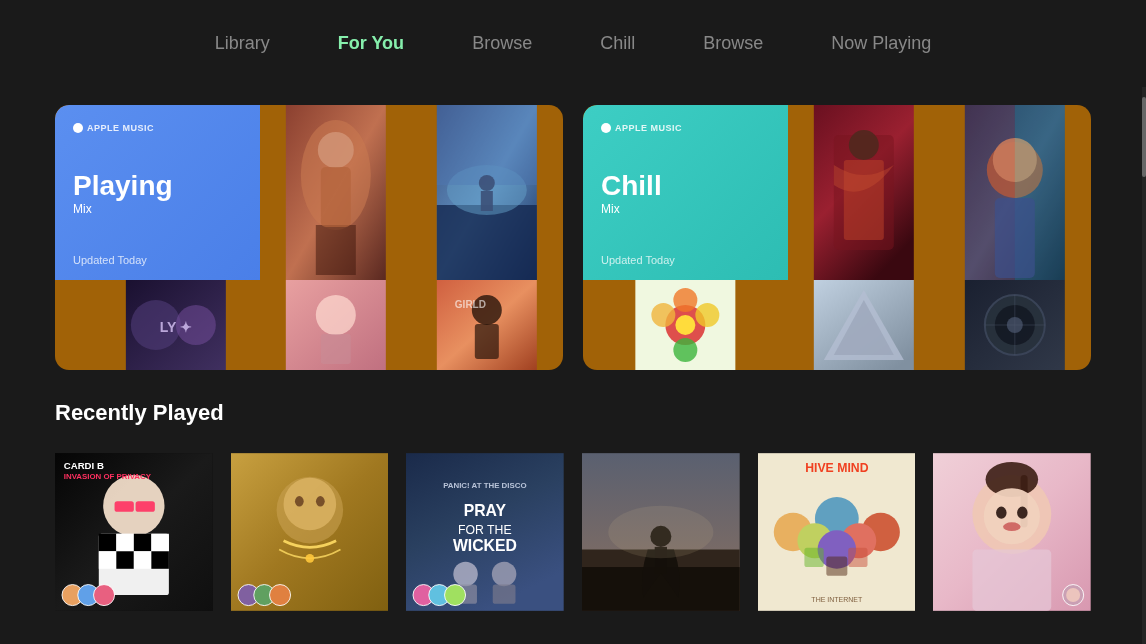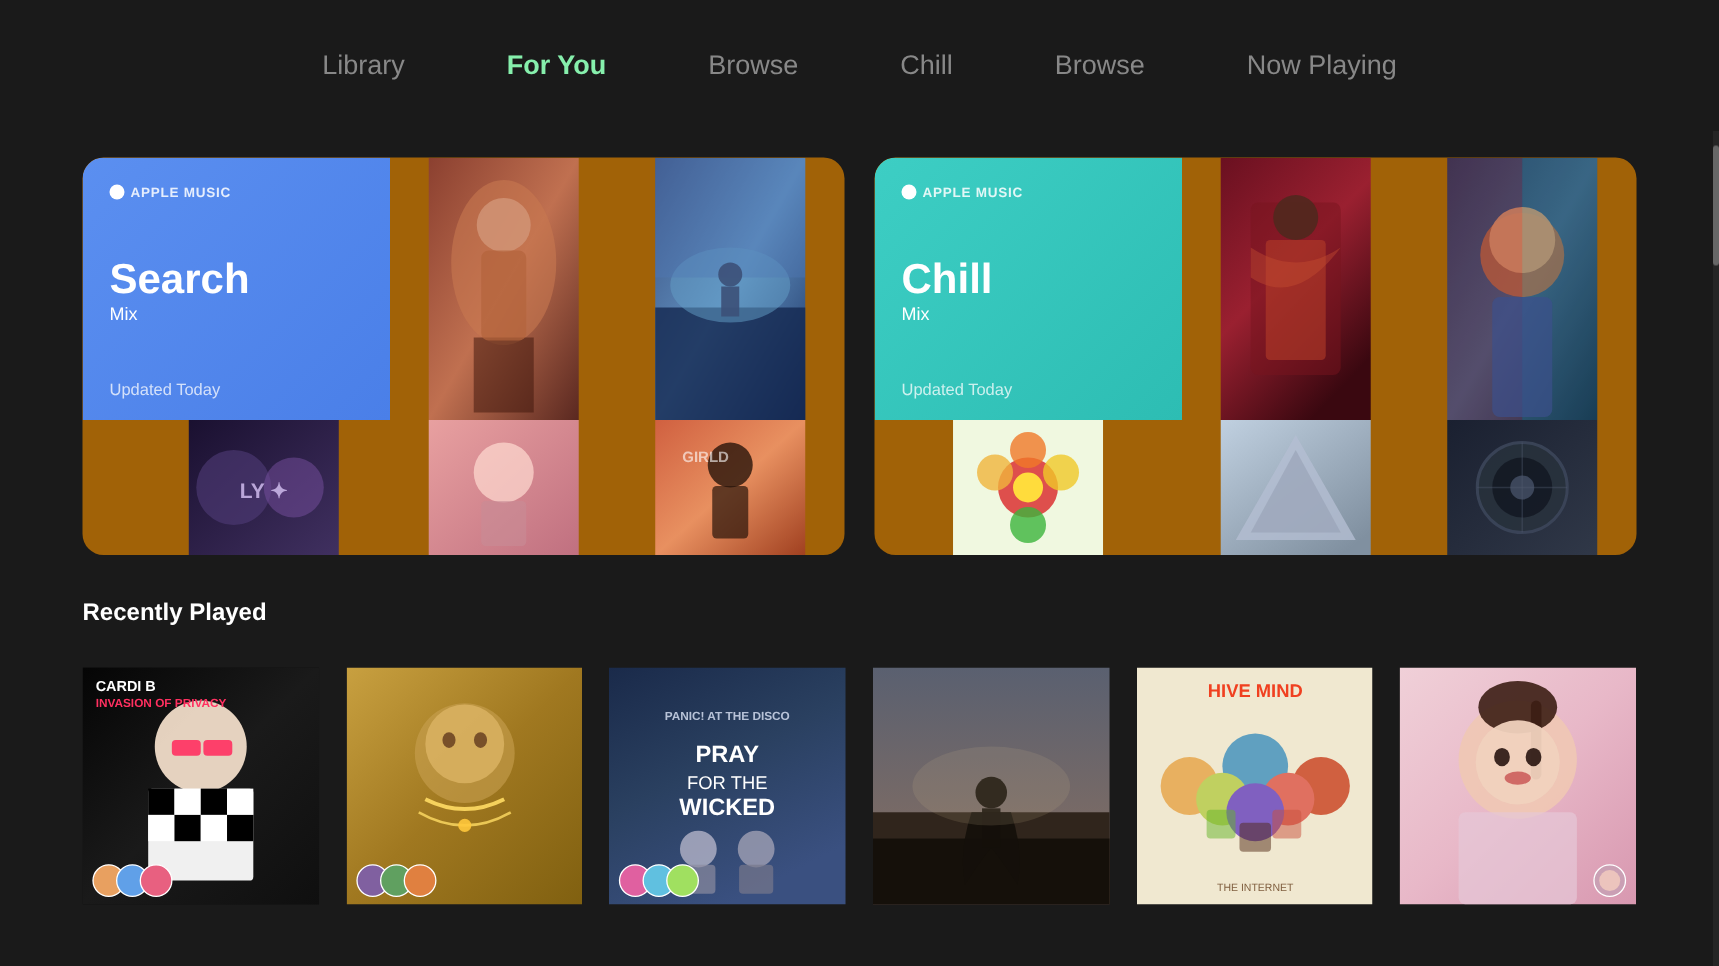--- a/index.html
+++ b/index.html
@@ -109,21 +109,21 @@
       color: #fff;
     }
 
     .mix-updated {
       font-size: 11px;
       color: rgba(255,255,255,0.75);
     }
 
     
     .section-title {
-      font-size: 16px;
+      font-size: 22px;
       font-weight: 700;
       color: #fff;
       margin-bottom: 16px;
     }
 
     .recent-row {
       display: flex;
       gap: 18px;
     }
 
@@ -168,21 +168,21 @@
 <div class="main-content scrollbar-hidden">
 
   <div class="mix-cards-row" style="margin-top: 18px;">
 
     <div class="mix-card">
       <div class="mix-grid">
 
         <div class="cell friends-mix-header">
           <div class="apple-music-label">APPLE MUSIC</div>
           <div>
-            <div class="mix-title">Search</div>
+            <div class="mix-title">Playing</div>
             <div class="mix-subtitle">Mix</div>
           </div>
           <div class="mix-updated">Updated Today</div>
         </div>
 
         <div class="cell">
           <svg class="art" viewBox="0 0 100 175" xmlns="http://www.w3.org/2000/svg">
             <defs>
               <linearGradient id="fa1" x1="0%" y1="0%" x2="100%" y2="100%">
                 <stop offset="0%" stop-color="#8b4030"></stop>

